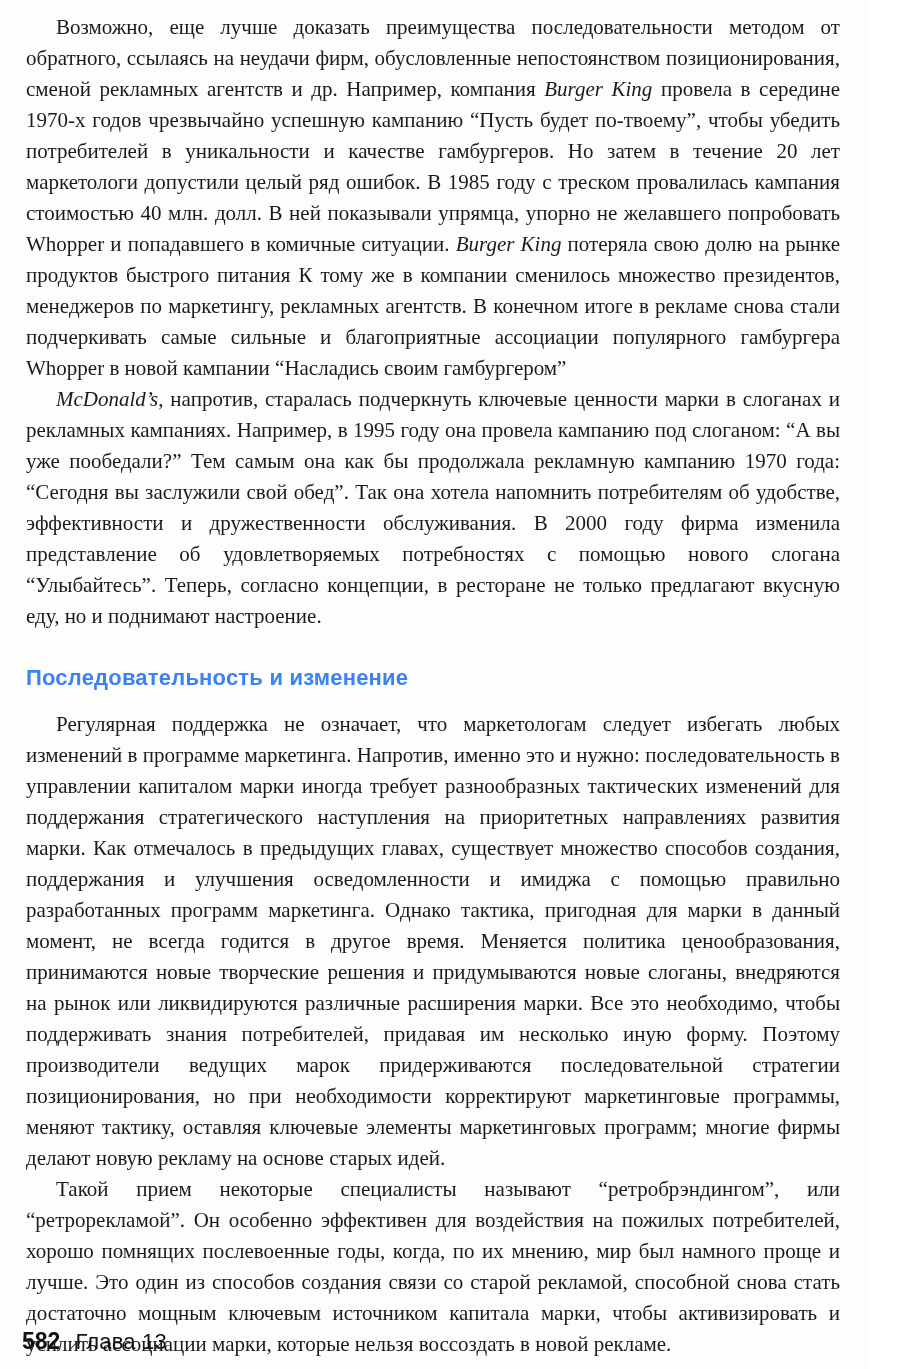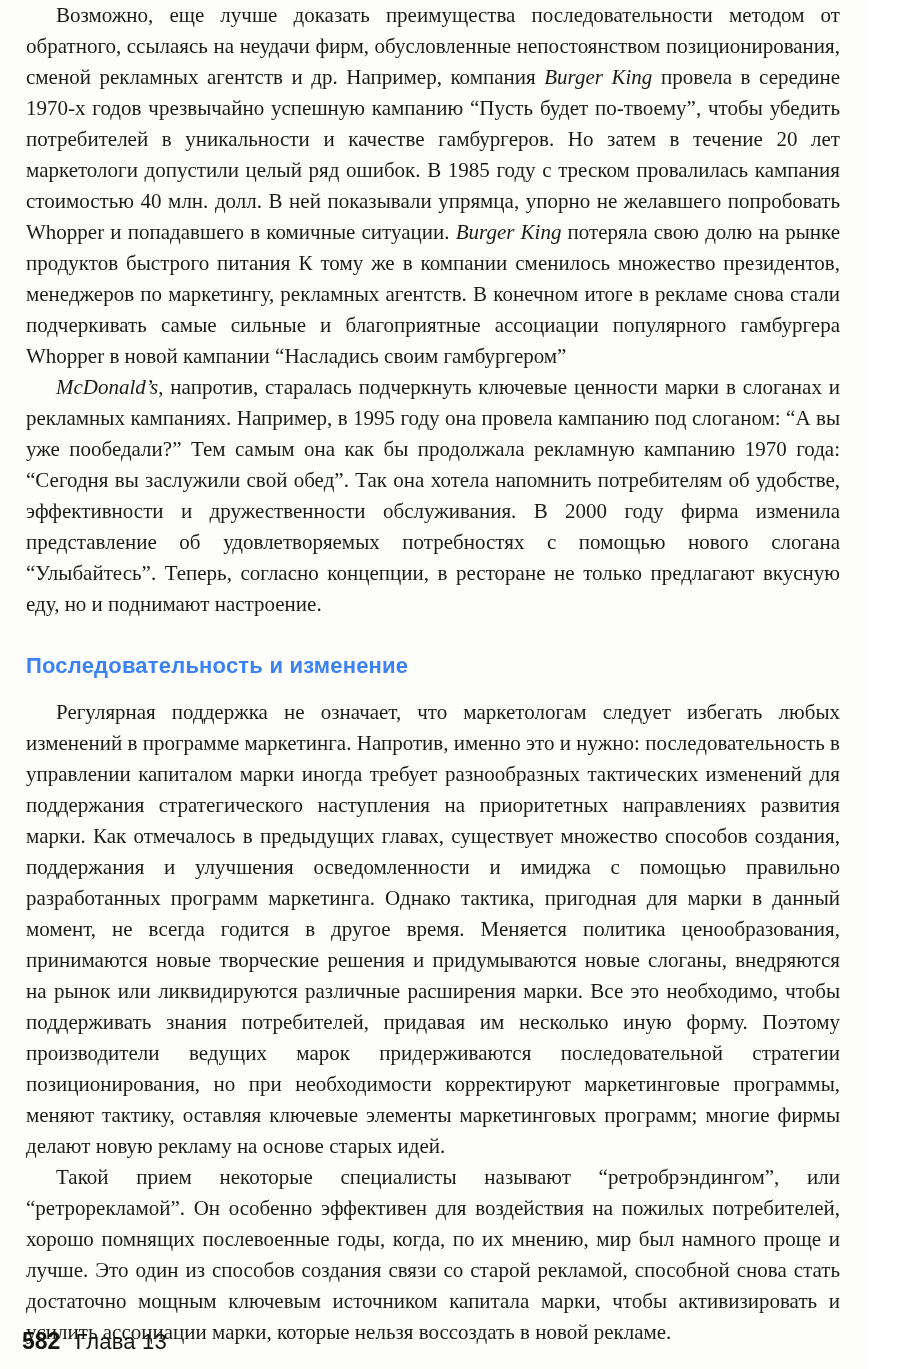--- a/index.html
+++ b/index.html
@@ -6,21 +6,21 @@
     margin: 0;
     padding: 0;
     background: #ffffff;
   }
   .page {
     position: relative;
     width: 868px;
     height: 1369px;
     box-sizing: border-box;
     background: #fdfdfb;
-    padding: 0 28px 0 26px;
+    padding: 12px 28px 0 26px;
     font-family: "Liberation Serif", "DejaVu Serif", serif;
     font-size: 21px;
     line-height: 31px;
     color: #1a1a1a;
     overflow: hidden;
   }
   .text-block { display: block; }
   .para {
     margin: 0;
     text-align: justify;

